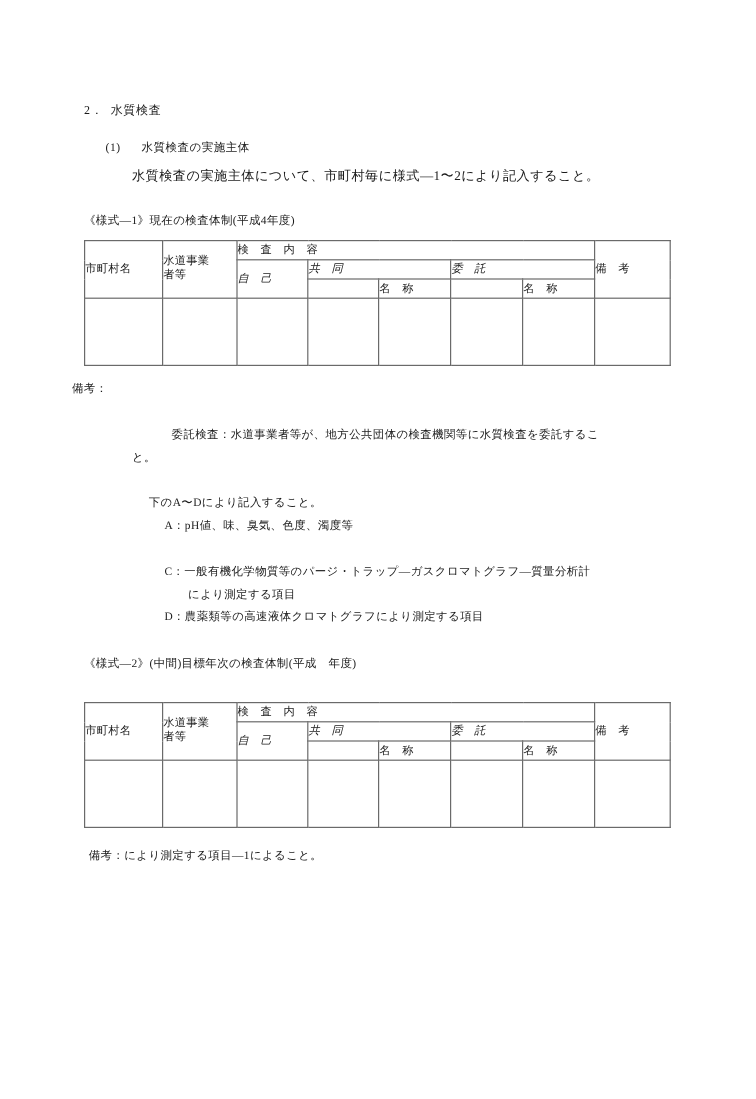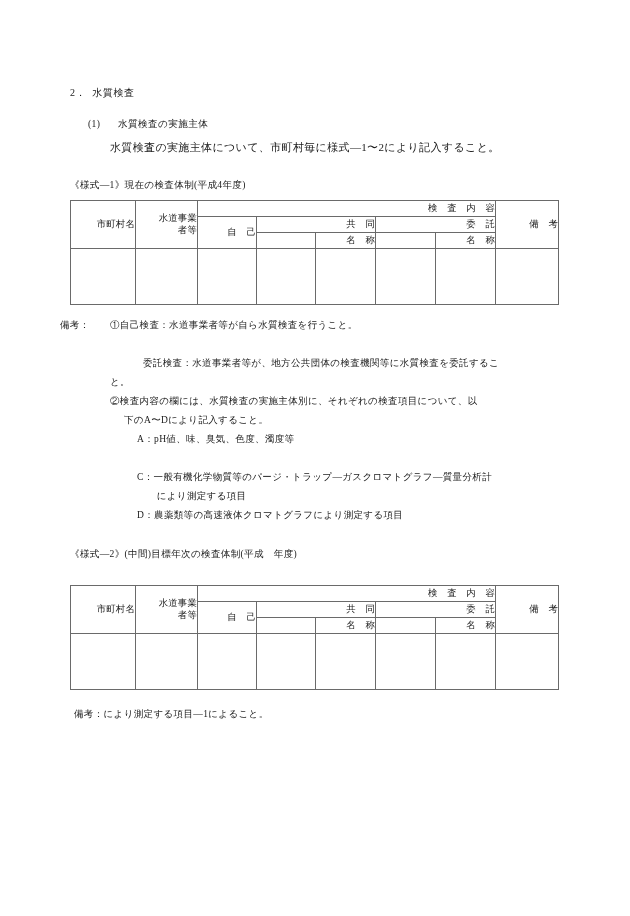--- a/index.html
+++ b/index.html
@@ -48,29 +48,29 @@
 
   
   .tbl {
     position: absolute;
     border-collapse: collapse;
     table-layout: fixed;
   }
   .tbl td {
     border: 1px solid #6a6a6a;
     padding: 0;
-    text-align: right;
+    text-align: left;
     vertical-align: middle;
     font-size: 9.4px;
     letter-spacing: 0.2px;
     color: #1a1a1a;
     font-family: "Liberation Serif", "DejaVu Serif", serif;
   }
   .h-band { height: 15px; }
-  .h-mid  { height: 15px; }
+  .h-mid  { height: 15px; font-style: italic; }
   .h-sub  { height: 15px; }
   .h-data { height: 55px; }
   .two-line { line-height: 11.5px; font-size: 9.4px; }
   .blank { }
 </style>
 </head>
 <body>
 
 <div class="page">
 
@@ -119,24 +119,22 @@
         <td class="h-data"></td>
         <td class="h-data"></td>
         <td class="h-data"></td>
         <td class="h-data"></td>
       </tr>
     </tbody>
   </table>
 
   <div class="tx note" style="left:60px; top:318px;">備考：</div>
 
-  <div class="tx note" style="left:110px; top:318px;">①自己検査：水道事業者等が自ら水質検査を行うこと。</div>
   <div class="tx note" style="left:124px; top:356px;margin-left:19px;">委託検査：水道事業者等が、地方公共団体の検査機関等に水質検査を委託するこ</div>
   <div class="tx note" style="left:110px; top:375px;">と。</div>
-  <div class="tx note" style="left:110px; top:394px;">②検査内容の欄には、水質検査の実施主体別に、それぞれの検査項目について、以</div>
   <div class="tx note" style="left:124px; top:413px;">下のA〜Dにより記入すること。</div>
 
   <div class="tx note" style="left:137px; top:432px;">A：pH値、味、臭気、色度、濁度等</div>
   <div class="tx note" style="left:137px; top:470px;text-align:right;">C：一般有機化学物質等のパージ・トラップ―ガスクロマトグラフ―質量分析計</div>
   <div class="tx note" style="left:137px; top:489px;">　　により測定する項目</div>
   <div class="tx note" style="left:137px; top:508px;">D：農薬類等の高速液体クロマトグラフにより測定する項目</div>
 
   <div class="tx form-title" style="left:70px; top:547px;">《様式―2》(中間)目標年次の検査体制(平成　年度)</div>
 
   <table class="tbl" style="left:70px; top:585px; width:488px;">

